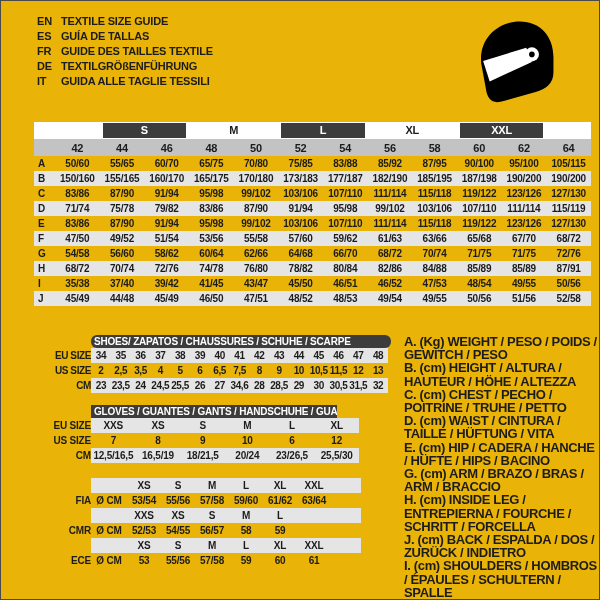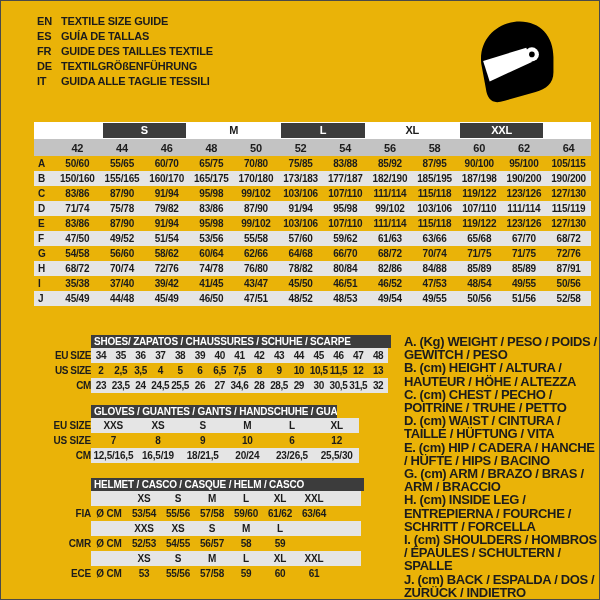--- a/index.html
+++ b/index.html
@@ -261,21 +261,21 @@
           <td>49/54</td>
           <td>49/55</td>
           <td>50/56</td>
           <td>51/56</td>
           <td>52/58</td>
         </tr>
       </tbody>
   </table>
 
   <div class="block shoes" style="left:35px;top:334px;">
-    <div class="bar" style="width:297px;">SHOES/ ZAPATOS / CHAUSSURES / SCHUHE / SCARPE</div>
+    <div class="bar" style="width:297px;border-radius:6px;">SHOES/ ZAPATOS / CHAUSSURES / SCHUHE / SCARPE</div>
     <table class="btab" style="width:352px;">
       <colgroup>
           <col style="width:55px">
         </colgroup>
       <tbody>
           <tr>
             <td class="lbl">EU SIZE</td>
             <td class="g">34</td>
             <td class="g">35</td>
             <td class="g">36</td>
@@ -364,21 +364,20 @@
             <td class="g">18/21,5</td>
             <td class="g">20/24</td>
             <td class="g">23/26,5</td>
             <td class="g">25,5/30</td>
           </tr>
         </tbody>
     </table>
   </div>
 
   <div class="block" style="left:35px;top:477px;">
-    <div class="bar" style="width:270px;">HELMET / CASCO / CASQUE / HELM / CASCO</div>
     <table class="btab" style="width:325px;">
       <colgroup>
         <col style="width:55px">
           <col style="width:36px">
         <col style="width:34px">
           <col style="width:34px">
           <col style="width:34px">
         <col style="width:34px">
           <col style="width:34px">
           <col style="width:34px">
@@ -456,17 +455,17 @@
   </div>
 
   <div class="legend">
       <div>A. (Kg) WEIGHT / PESO / POIDS / GEWITCH / PESO</div>
       <div>B. (cm) HEIGHT / ALTURA / HAUTEUR / HÖHE / ALTEZZA</div>
       <div>C. (cm) CHEST / PECHO / POITRINE / TRUHE / PETTO</div>
       <div>D. (cm) WAIST / CINTURA / TAILLE / HÜFTUNG / VITA</div>
       <div>E. (cm) HIP / CADERA / HANCHE / HÜFTE / HIPS / BACINO</div>
       <div>G. (cm) ARM / BRAZO / BRAS / ARM / BRACCIO</div>
       <div>H. (cm) INSIDE LEG / ENTREPIERNA / FOURCHE / SCHRITT / FORCELLA</div>
+      <div>J. (cm) BACK / ESPALDA / DOS / ZURÜCK / INDIETRO</div>
       <div>I. (cm) SHOULDERS / HOMBROS / ÉPAULES / SCHULTERN / SPALLE</div>
-      <div>J. (cm) BACK / ESPALDA / DOS / ZURÜCK / INDIETRO</div>
     </div>
 
 </div>
 
 </body></html>

